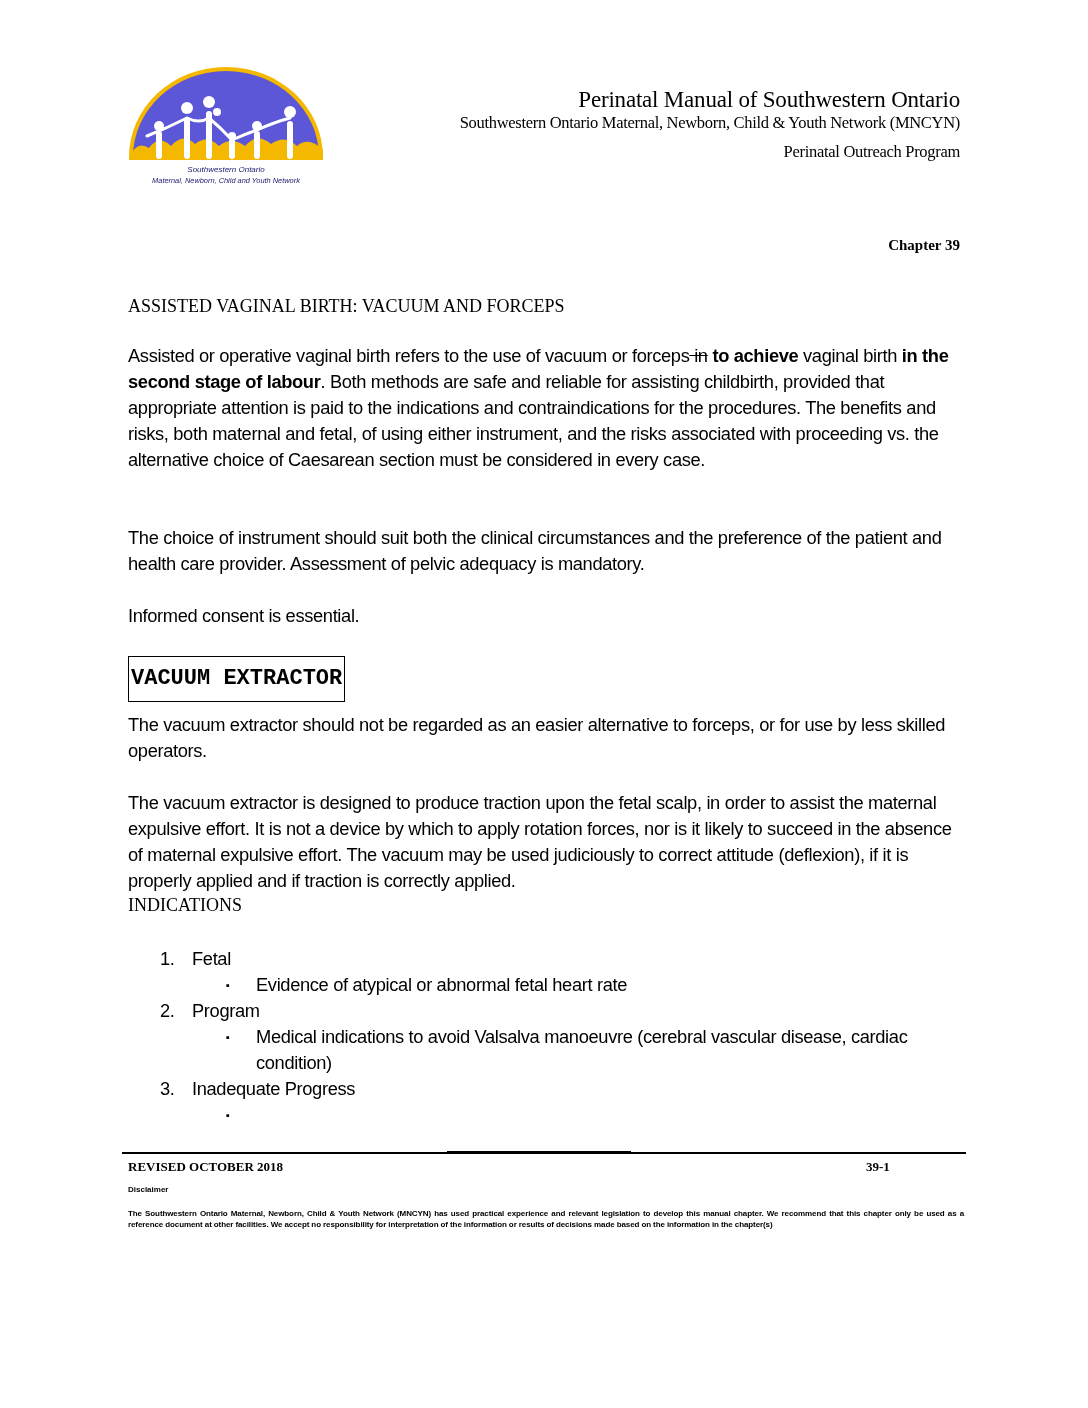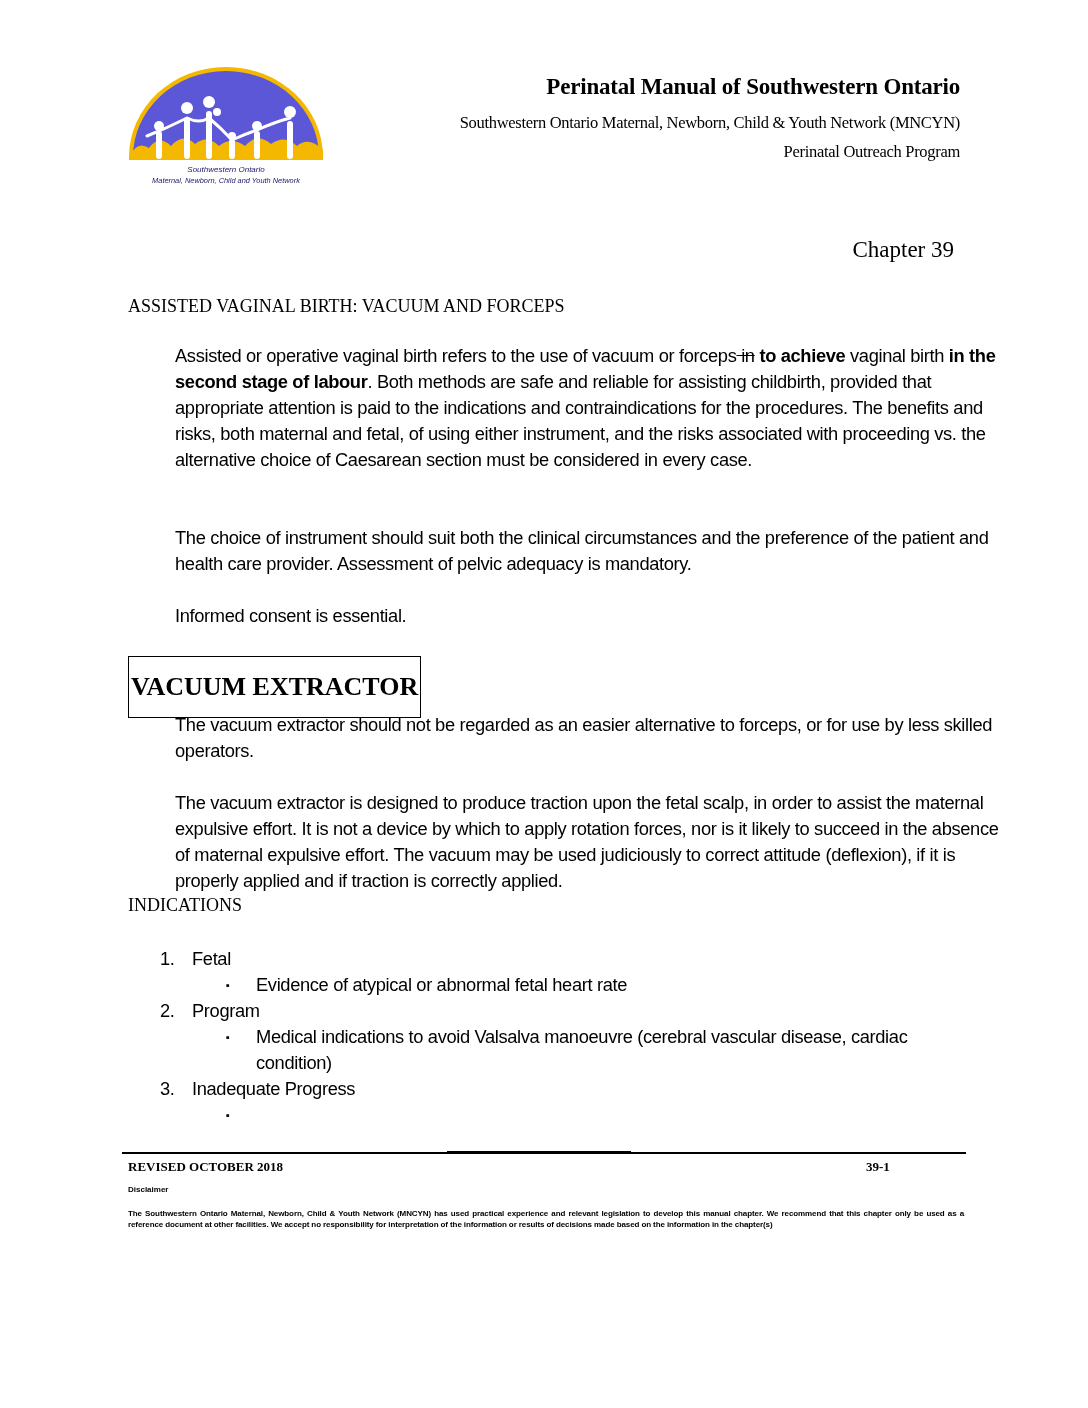--- a/index.html
+++ b/index.html
@@ -2,31 +2,31 @@
 <html><head>
 <meta charset="utf-8">
 <style>
   html, body { margin:0; padding:0; background:#ffffff; }
   body { width:1088px; height:1408px; position:relative; overflow:hidden; color:#000; }
   .serif { font-family: "Liberation Serif", "DejaVu Serif", serif; }
   .sans { font-family: "Liberation Sans", "DejaVu Sans", sans-serif; }
 
   #logo { position:absolute; left:125px; top:62px; width:202px; height:128px; }
 
-  .hdr-title { position:absolute; right:128px; top:74px; font-size:23px; font-weight:bold; letter-spacing:-0.2px; }
+  .hdr-title { position:absolute; right:128px; top:87px; font-size:23px; font-weight:normal; letter-spacing:-0.2px; }
   .hdr-sub { position:absolute; right:128px; top:113px; font-size:16.5px; letter-spacing:-0.3px; }
   .hdr-prog { position:absolute; right:128px; top:142px; font-size:16.5px; letter-spacing:-0.3px; }
 
-  .chapter { position:absolute; right:134px; top:237px; font-size:23px; }
+  .chapter { position:absolute; right:128px; top:237px; font-size:15px;font-weight:bold; }
   .section-title { position:absolute; left:128px; top:296px; font-size:18px; }
 
-  .para { position:absolute; left:128px; width:840px; font-size:18.3px; line-height:26px; letter-spacing:-0.35px;margin-left:47px; }
+  .para { position:absolute; left:128px; width:840px; font-size:18.3px; line-height:26px; letter-spacing:-0.35px; }
   .para strike { text-decoration:line-through; }
 
-  .boxed { position:absolute; left:128px; top:656px; font-size:26px; font-weight:bold; border:1.5px solid #000; padding:16px 2px; line-height:28px; }
+  .boxed { position:absolute; left:128px; top:656px; font-size:22px; font-weight:bold; border:1.5px solid #000; padding:8px 2px; line-height:28px;font-family:Liberation Mono, monospace; }
 
   .indications { position:absolute; left:128px; top:895px; font-size:18px; }
 
   .list { position:absolute; left:128px; top:946px; width:840px; font-size:18.3px; letter-spacing:-0.35px; line-height:26px; }
   .li-num { position:relative; padding-left:64px; }
   .li-num .n { position:absolute; left:32px; }
   .li-sub { position:relative; padding-left:128px; }
   .li-sub .b { position:absolute; left:98px; top:0; font-size:11px; }
 
   .footer-rule { position:absolute; left:122px; top:1152px; width:844px; height:2px; background:#000; }

